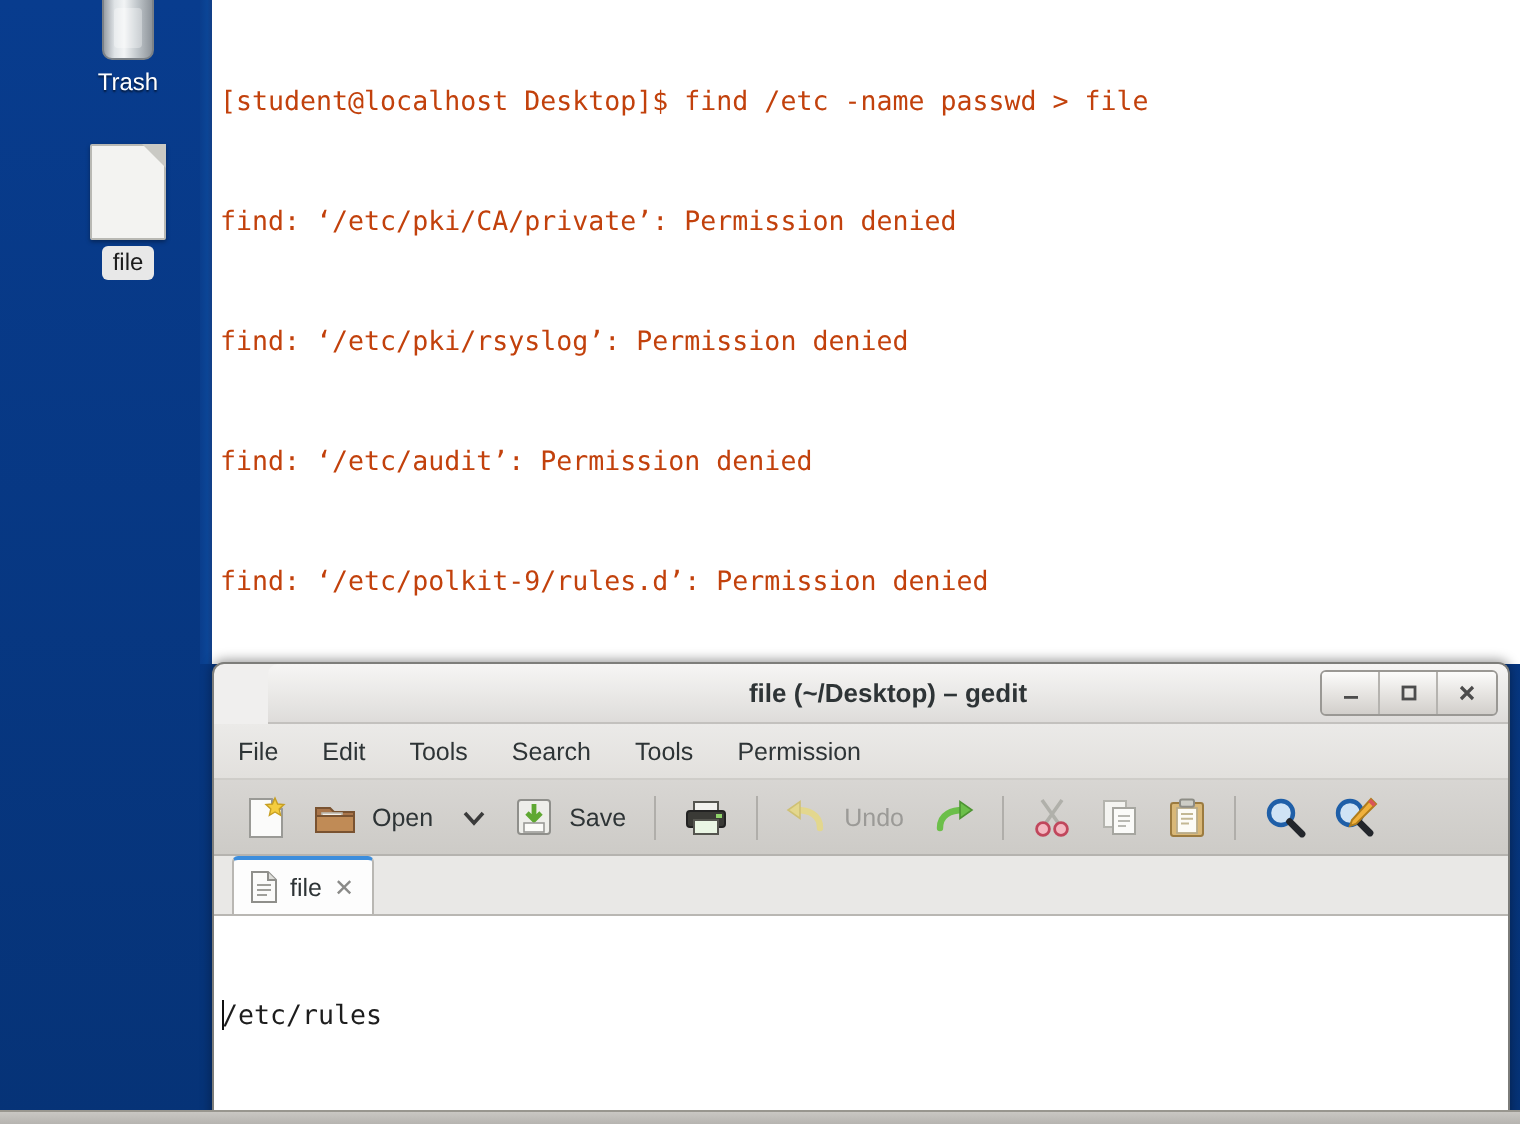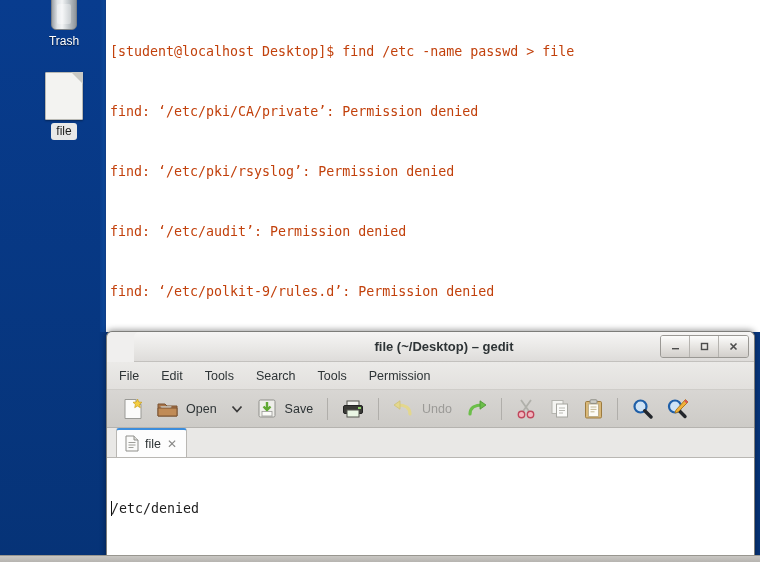--- a/index.html
+++ b/index.html
@@ -443,20 +443,20 @@
           <path d="M1 1 h8 l4 4 v11 h-12z" fill="#fbfbfa" stroke="#8f8f8b" stroke-width="1"></path>
           <path d="M9 1 v4 h4" fill="#dededa" stroke="#8f8f8b" stroke-width="1"></path>
           <path d="M3.5 7.5 h7 M3.5 10 h7 M3.5 12.5 h5" stroke="#9f9f9a" stroke-width="1"></path>
         </svg>
         <span class="tab-label">file</span>
         <span class="tab-close">✕</span>
       </div>
     </div>
 
     <div class="editor">
-      <div><span class="caret"></span><span>/etc/denied</span></div>
+      <div><span class="caret"></span><span>/etc/rules</span></div>
       <div>/etc/pam.d/passwd</div>
       
     </div>
   </div>
 
   <div id="bottom-strip"></div>
 </div>
 
 </body></html>

